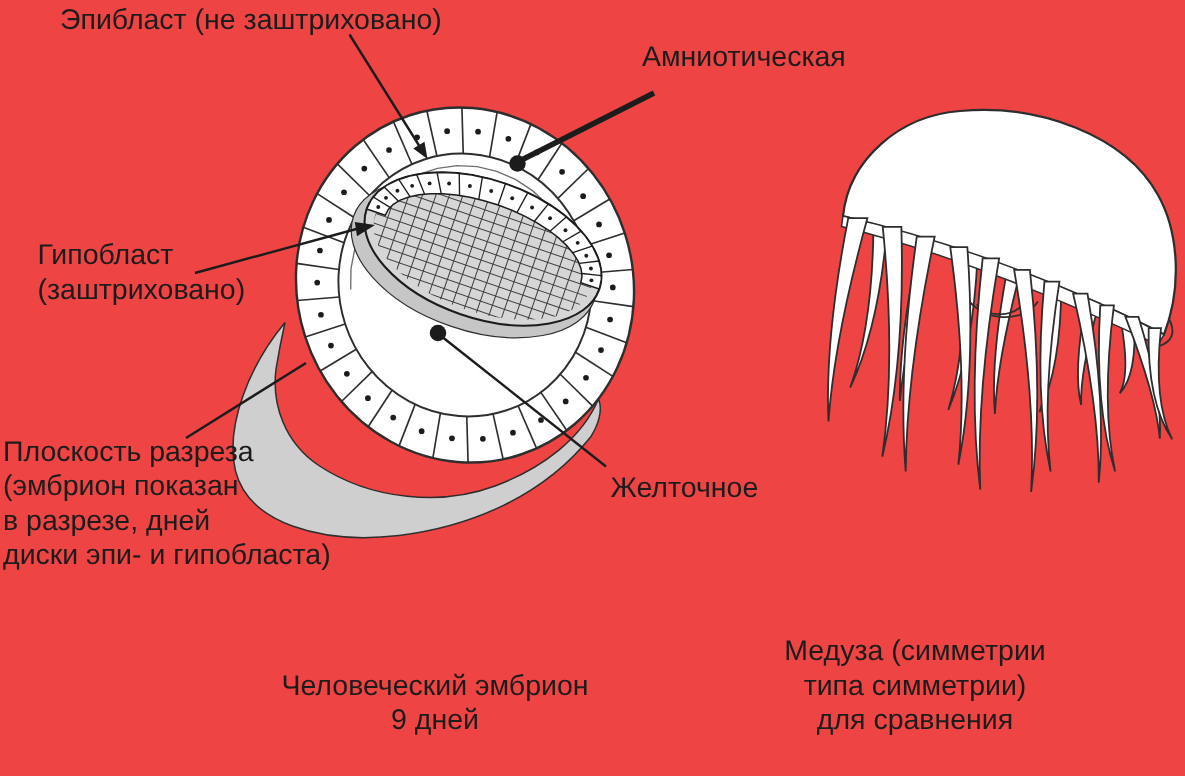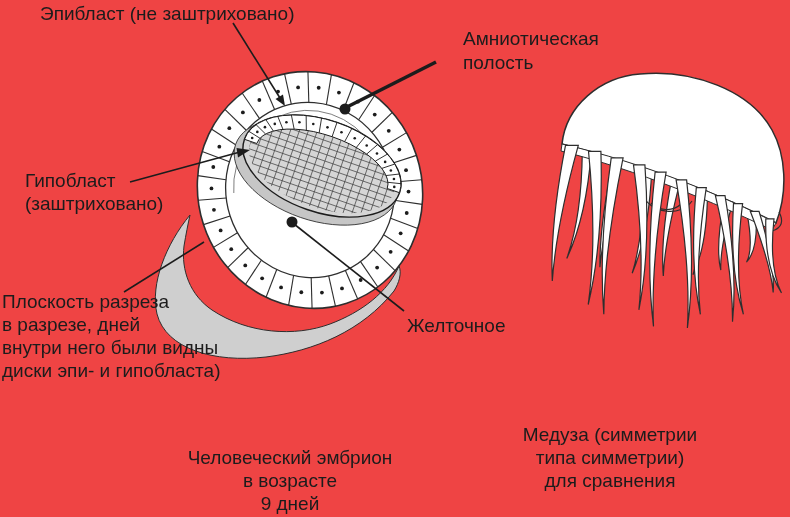--- a/index.html
+++ b/index.html
@@ -255,44 +255,42 @@
              Q 764.6,267.9 781.5,292.9
              Q 768.7,267.9 774.0,218.8 Z" fill="#ffffff" stroke="#2e2e2e" stroke-width="1.2"></path>
         </g>
     </g>
   </svg>
 
   <div class="lbl" style="left:40px;top:2px">
     <div>Эпибласт (не заштриховано)</div>
   </div>
 
-  <div class="lbl amniotic" style="left:463px;top:27px">
+  <div class="lbl amniotic" style="left:428px;top:27px">
     <div>Амниотическая</div>
-    <div>полость</div>
-  </div>
-
-  <div class="lbl" style="left:25px;top:169px">
+  </div>
+
+  <div class="lbl" style="left:25px;top:159px">
     <div>Гипобласт</div>
     <div>(заштриховано)</div>
   </div>
 
   <div class="lbl" style="left:2px;top:290px">
     <div>Плоскость разреза</div>
+    <div>(эмбрион показан</div>
     <div>в разрезе, дней</div>
-    <div>внутри него были видны</div>
     <div>диски эпи- и гипобласта)</div>
   </div>
 
   <div class="lbl" style="left:407px;top:314px">
     <div>Желточное</div>
   </div>
 
   <div class="lbl center" style="left:165px;top:446px;width:250px">
     <div>Человеческий эмбрион</div>
-    <div>в возрасте</div>
     <div>9 дней</div>
   </div>
 
   <div class="lbl center" style="left:505px;top:423px;width:210px">
     <div>Медуза (симметрии</div>
     <div>типа симметрии)</div>
     <div>для сравнения</div>
   </div>
 </div>
 

